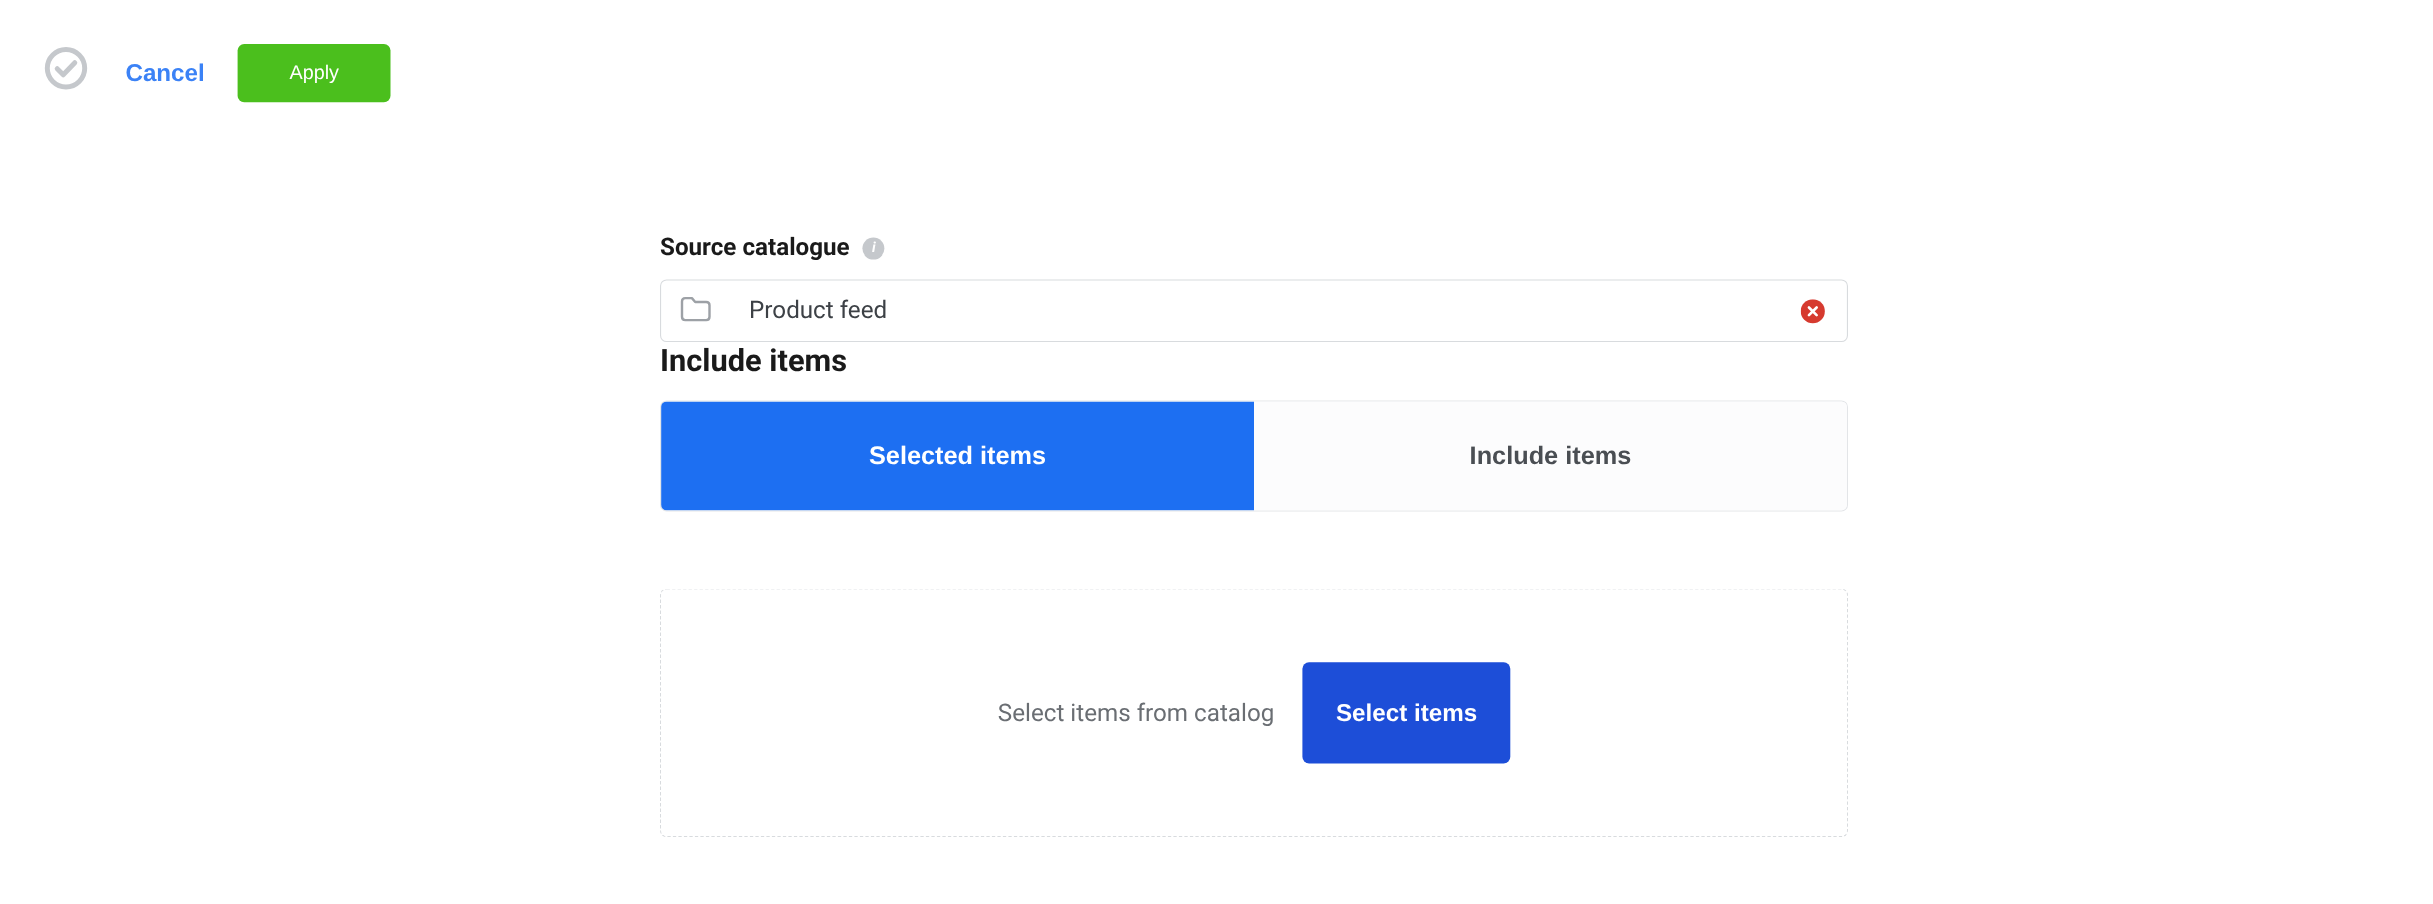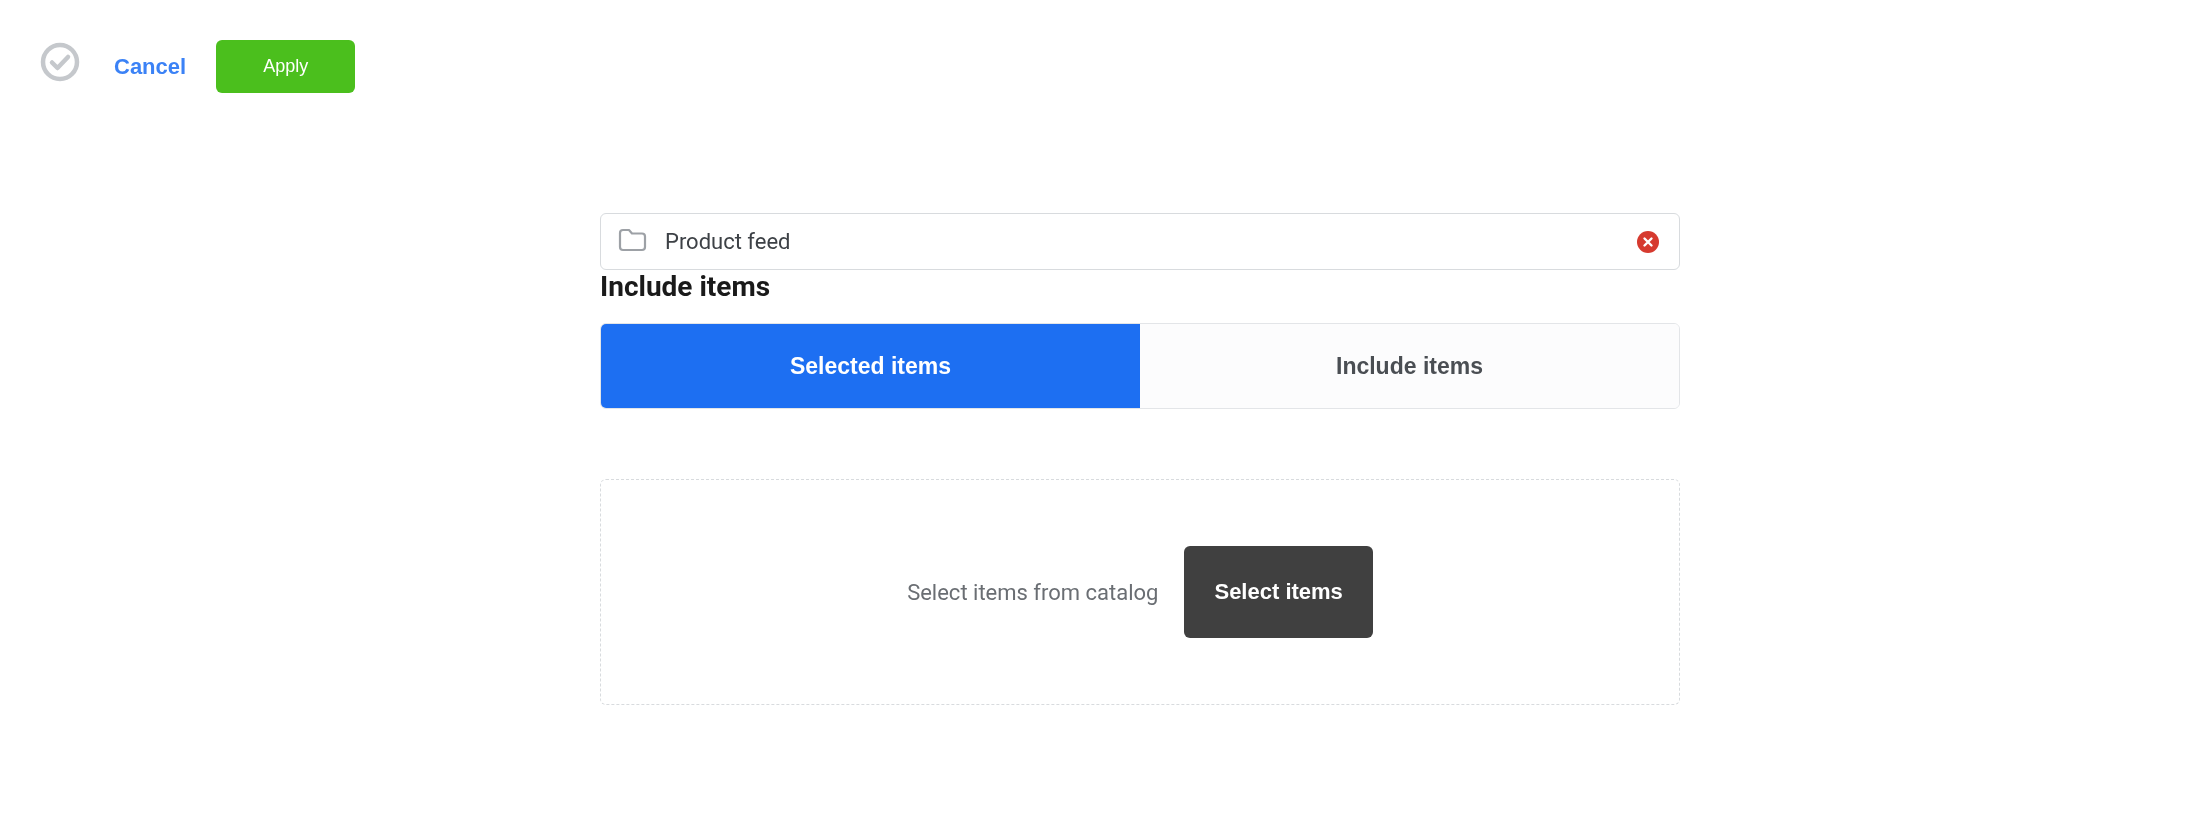--- a/index.html
+++ b/index.html
@@ -93,21 +93,21 @@
       font-style: italic;
       line-height: 1;
     }
     .catalog-input {
       border: 1px solid #d8dbde;
       border-radius: 6px;
       height: 57px;
       display: flex;
       align-items: center;
       padding: 0 20px 0 16px;
-      gap: 18px;
+      gap: 34px;
     }
     .catalog-input .folder-icon { flex: 0 0 auto; color:#7a7e83; }
     .catalog-input .value {
       flex: 1 1 auto;
       font-size: 22px;
       color: #3d4146;
     }
     .remove-dot {
       flex: 0 0 auto;
       width: 22px;
@@ -119,21 +119,21 @@
     }
     .section-title {
       font-size: 28px;
       font-weight: 700;
       color: #1a1a1a;
       margin-bottom: 20px;
     }
     .tabs-seg {
       display: flex;
       width: 100%;
-      height: 86px;
+      height: 101px;
       border: 1px solid #e3e5e8;
       border-radius: 6px;
       overflow: hidden;
     }
     .tabs-seg .seg {
       flex: 1 1 50%;
       display: flex;
       align-items: center;
       justify-content: center;
       font-size: 23px;
@@ -155,21 +155,21 @@
       display: flex;
       align-items: center;
       justify-content: center;
       gap: 26px;
     }
     .dashed-panel .hint {
       font-size: 22px;
       color: #6a6e73;
     }
     .btn-primary-blue {
-      background: #404040;
+      background: #1d4ed8;
       border: none;
       color: #ffffff;
       font-size: 22px;
       font-weight: 600;
       padding: 33px 30px;
       border-radius: 6px;
       cursor: pointer;
     }
   </style>
 </head>
@@ -185,20 +185,24 @@
 
 
   <div class="header-actions">
     <button class="btn-text">Cancel</button>
     <button class="btn-primary-green">Apply</button>
   </div>
 </div>
 
 <div class="main-area">
 
+  <div class="field-label-row">
+    <span class="field-label">Source catalogue</span>
+    <span class="info-dot">i</span>
+  </div>
 
   <div class="catalog-input">
     <span class="folder-icon">
       <svg width="30" height="26" viewBox="0 0 30 26" fill="none">
         <path d="M3 6 C3 4 4 3 6 3 H12 L15 6.5 H25 C27 6.5 28 7.5 28 9.5 V20 C28 22 27 23 25 23 H6 C4 23 3 22 3 20 Z" stroke="#9da1a6" stroke-width="2.2" fill="none" stroke-linejoin="round"></path>
       </svg>
     </span>
     <span class="value">Product feed</span>
     <span class="remove-dot">
       <svg width="22" height="22" viewBox="0 0 22 22">

